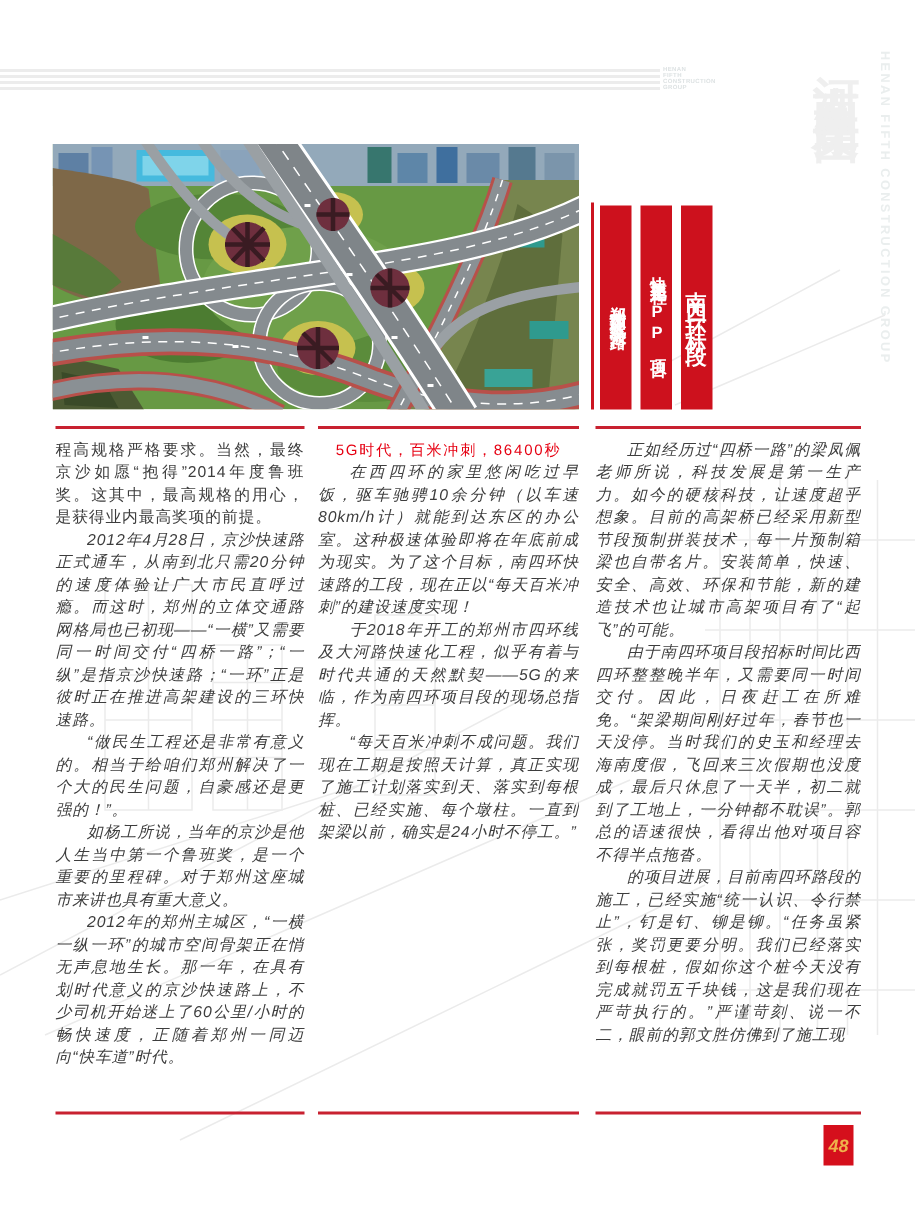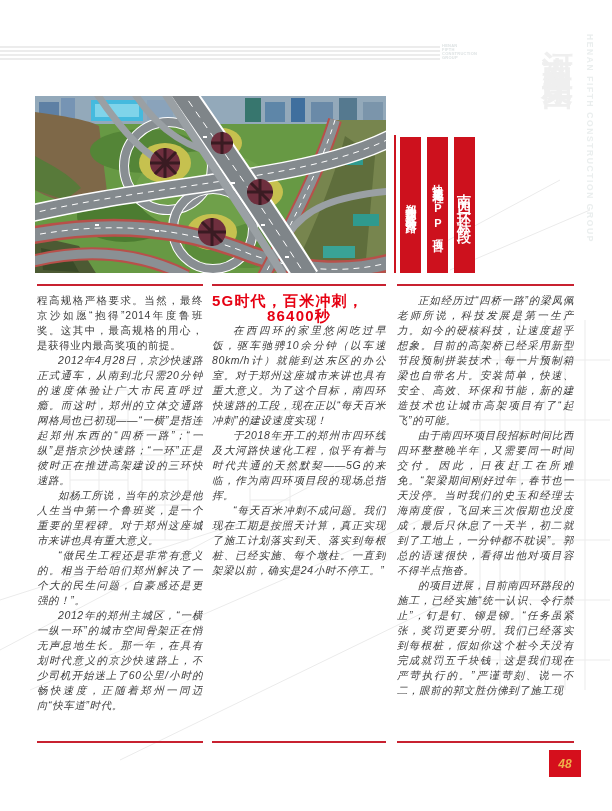--- a/index.html
+++ b/index.html
@@ -49,26 +49,26 @@
     padding-top:7px;overflow:hidden;
     font-size:10.5px;line-height:15px;letter-spacing:.6px;color:#3d3d3d;
     text-align:justify;text-align-last:left;
   }
   .col p{margin:0;}
   .col p.indent{text-indent:2em;font-style:italic;}
   .col1{left:37px;width:166px;}
   .col2{left:212px;width:174px;}
   .col3{left:397px;width:177px;}
   .col-heading{
-    color:#e60012;font-weight:bold;font-size:15px;letter-spacing:1.2px;
+    color:#e60012;font-weight:normal;font-size:10px;letter-spacing:1.2px;
     text-align:left;text-align-last:center;margin:0 0 3px 0;
   }
   
   .page-badge{
-    position:absolute;left:549px;top:750px;width:32px;height:27px;background:#d50f1c;
+    position:absolute;left:549px;top:750px;width:20px;height:27px;background:#d50f1c;
     color:#efb24b;font-size:12px;font-weight:bold;font-style:italic;
     display:flex;align-items:center;justify-content:center;
   }
 </style>
 </head>
 <body>
 
 <svg class="sketch" width="612" height="811" viewBox="0 0 612 811">
   <g stroke="#ebebeb" stroke-width="1" fill="none">
     <rect x="70" y="390" width="58" height="150"></rect>
@@ -192,29 +192,29 @@
 </div>
 <div class="banner b2">
   <span>快速化工程PPP项目</span>
 </div>
 <div class="banner b3">
   <span>南四环标段</span>
 </div>
 
 <div class="col col1">
   <p>程高规格严格要求。当然，最终京沙如愿“抱得”2014年度鲁班奖。这其中，最高规格的用心，是获得业内最高奖项的前提。</p>
-  <p class="indent">2012年4月28日，京沙快速路正式通车，从南到北只需20分钟的速度体验让广大市民直呼过瘾。而这时，郑州的立体交通路网格局也已初现——“一横”是指连起郑州东西的“四桥一路”；“一纵”是指京沙快速路；“一环”正是彼时正在推进高架建设的三环快速路。</p>
+  <p class="indent">2012年4月28日，京沙快速路正式通车，从南到北只需20分钟的速度体验让广大市民直呼过瘾。而这时，郑州的立体交通路网格局也已初现——“一横”又需要同一时间交付“四桥一路”；“一纵”是指京沙快速路；“一环”正是彼时正在推进高架建设的三环快速路。</p>
+  <p class="indent">“做民生工程还是非常有意义的。相当于给咱们郑州解决了一个大的民生问题，自豪感还是更强的！”。</p>
   <p class="indent">如杨工所说，当年的京沙是他人生当中第一个鲁班奖，是一个重要的里程碑。对于郑州这座城市来讲也具有重大意义。</p>
-  <p class="indent">“做民生工程还是非常有意义的。相当于给咱们郑州解决了一个大的民生问题，自豪感还是更强的！”。</p>
   <p class="indent">2012年的郑州主城区，“一横一纵一环”的城市空间骨架正在悄无声息地生长。那一年，在具有划时代意义的京沙快速路上，不少司机开始迷上了60公里/小时的畅快速度，正随着郑州一同迈向“快车道”时代。</p>
 </div>
 
 <div class="col col2">
   <p class="col-heading">5G时代，百米冲刺，86400秒</p>
-  <p class="indent">在西四环的家里悠闲吃过早饭，驱车驰骋10余分钟（以车速80km/h计）就能到达东区的办公室。对于郑州这座城市来讲也具有重大意义。为了这个目标，南四环快速路的工段，现在正以“每天百米冲刺”的建设速度实现！</p>
+  <p class="indent">在西四环的家里悠闲吃过早饭，驱车驰骋10余分钟（以车速80km/h计）就能到达东区的办公室。这种极速体验即将在年底前成为现实。为了这个目标，南四环快速路的工段，现在正以“每天百米冲刺”的建设速度实现！</p>
   <p class="indent">于2018年开工的郑州市四环线及大河路快速化工程，似乎有着与时代共通的天然默契——5G的来临，作为南四环项目段的现场总指挥。</p>
   <p class="indent">“每天百米冲刺不成问题。我们现在工期是按照天计算，真正实现了施工计划落实到天、落实到每根桩、已经实施、每个墩柱。一直到架梁以前，确实是24小时不停工。”</p>
 </div>
 
 <div class="col col3">
   <p class="indent">正如经历过“四桥一路”的梁凤佩老师所说，科技发展是第一生产力。如今的硬核科技，让速度超乎想象。目前的高架桥已经采用新型节段预制拼装技术，每一片预制箱梁也自带名片。安装简单，快速、安全、高效、环保和节能，新的建造技术也让城市高架项目有了“起飞”的可能。</p>
   <p class="indent">由于南四环项目段招标时间比西四环整整晚半年，又需要同一时间交付。因此，日夜赶工在所难免。“架梁期间刚好过年，春节也一天没停。当时我们的史玉和经理去海南度假，飞回来三次假期也没度成，最后只休息了一天半，初二就到了工地上，一分钟都不耽误”。郭总的语速很快，看得出他对项目容不得半点拖沓。</p>
   <p class="indent">的项目进展，目前南四环路段的施工，已经实施“统一认识、令行禁止”，钉是钉、铆是铆。“任务虽紧张，奖罚更要分明。我们已经落实到每根桩，假如你这个桩今天没有完成就罚五千块钱，这是我们现在严苛执行的。”严谨苛刻、说一不二，眼前的郭文胜仿佛到了施工现</p>
 </div>
 

